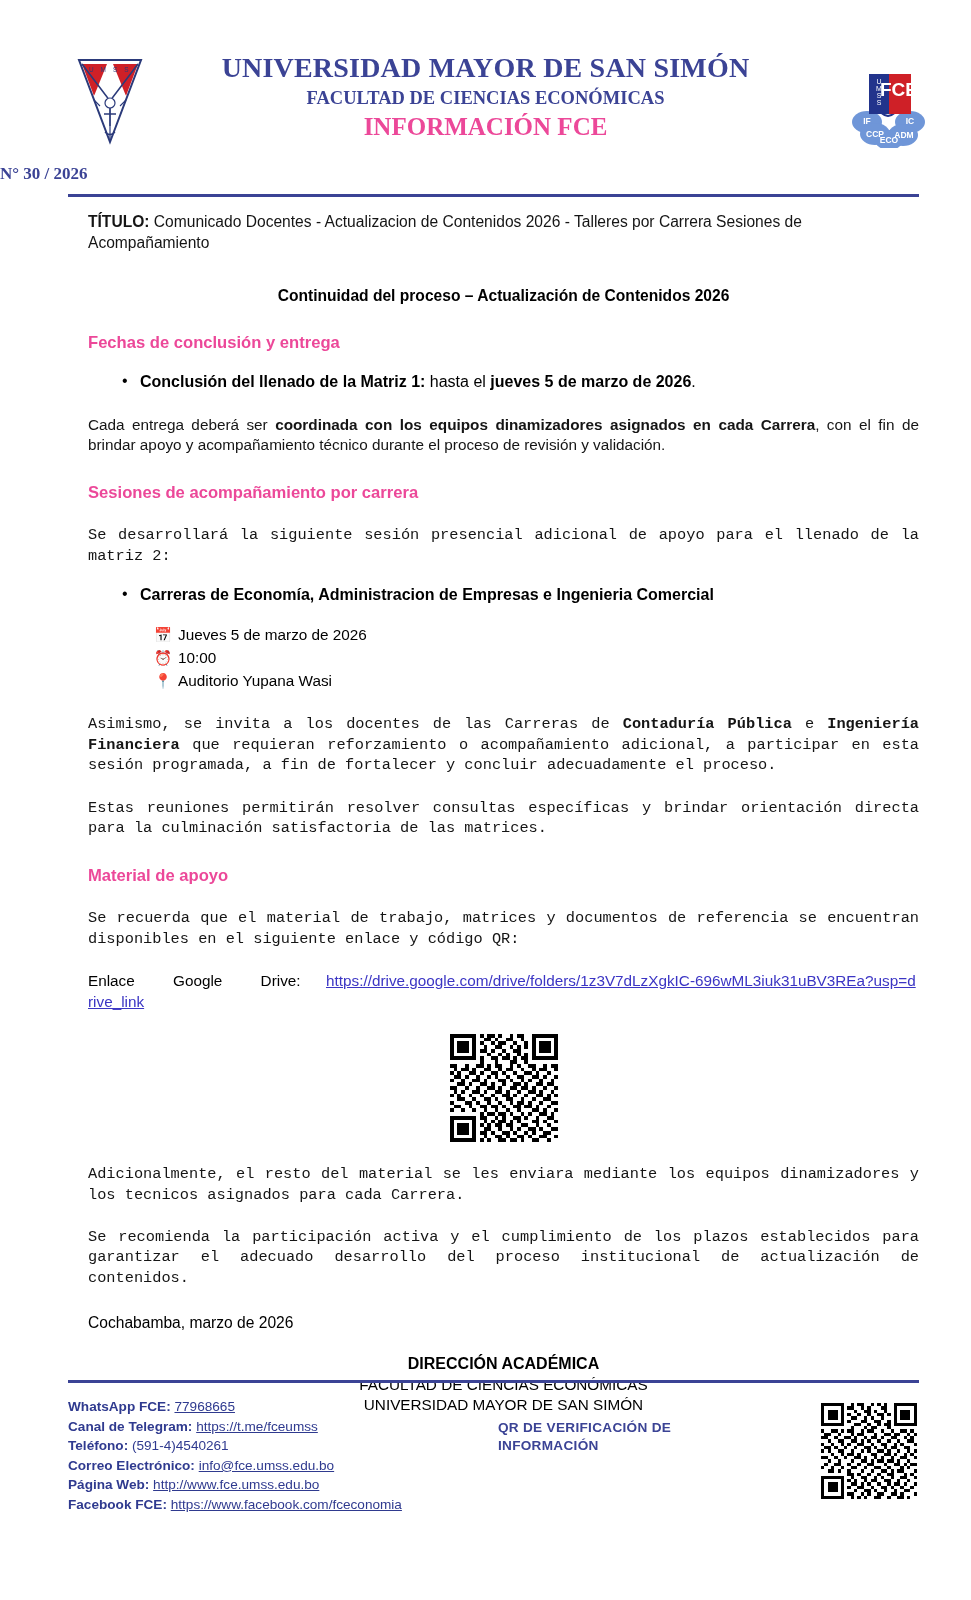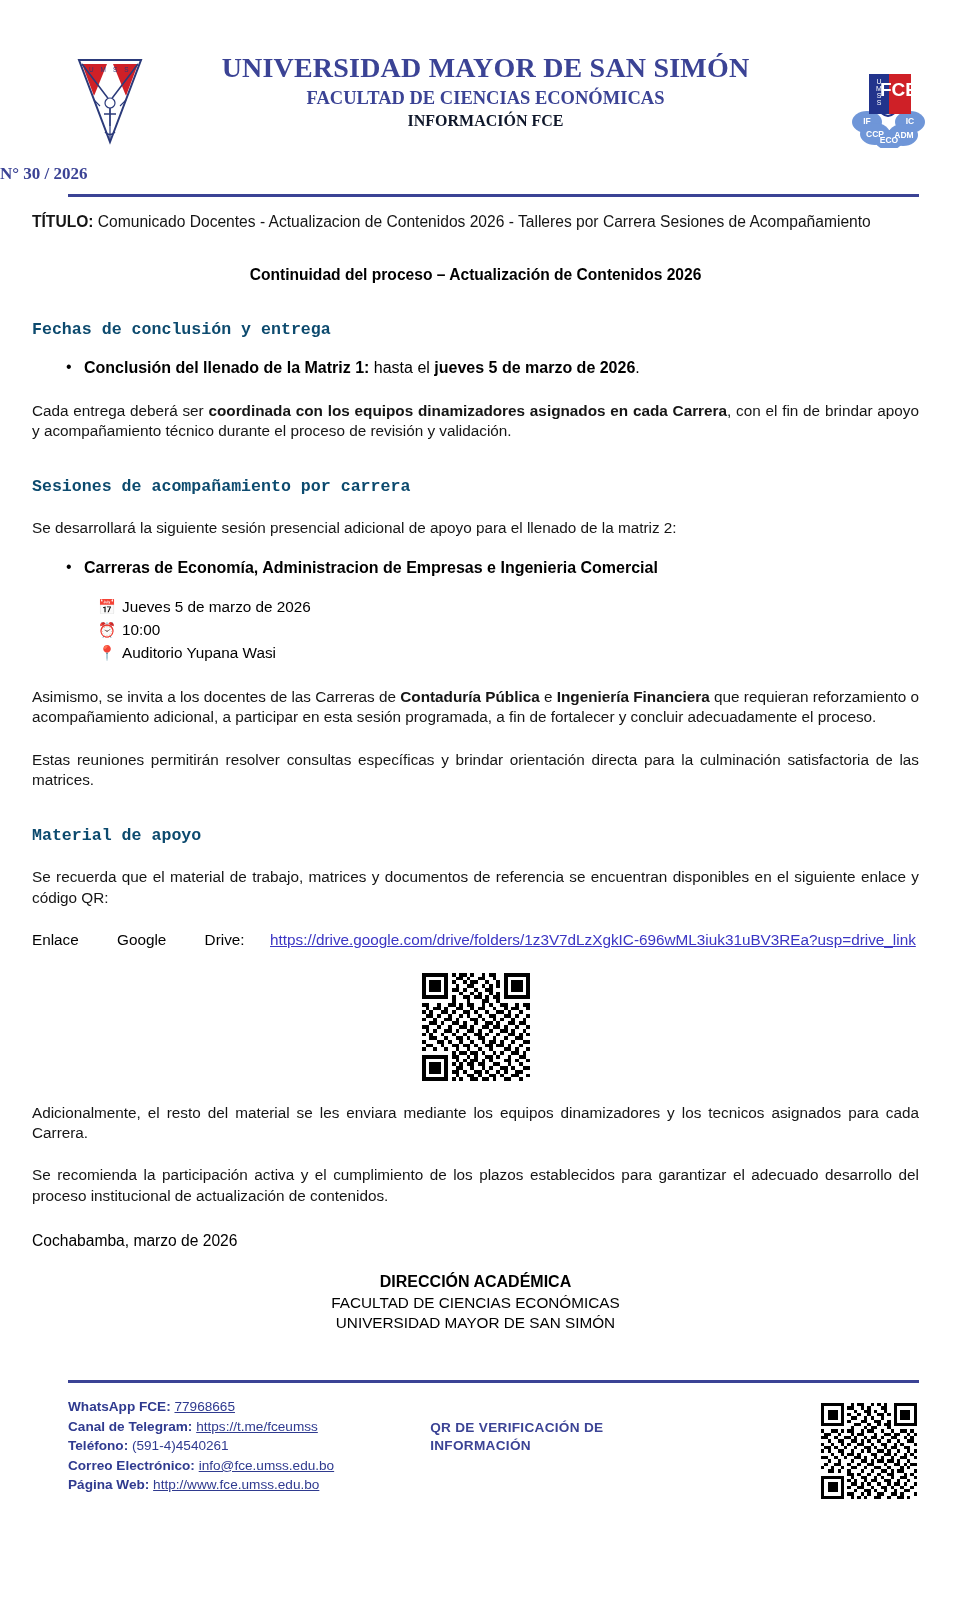--- a/index.html
+++ b/index.html
@@ -50,22 +50,22 @@
     font-family: "Liberation Serif", serif;
     font-weight: bold;
     font-size: 18.5px;
     color: #3b4395;
     line-height: 1.3;
     margin-top: 2px;
   }
   .info-title {
     font-family: "Liberation Serif", serif;
     font-weight: bold;
-    font-size: 16px;
-    color: #0f172a;
+    font-size: 25px;
+    color: #ec4899;
     line-height: 1.3;
     margin-top: 1px;
   }
   .numero {
     font-family: "Liberation Serif", serif;
     font-weight: bold;
     font-size: 17px;
     color: #3b4395;
     text-align: left;
     padding-right: 168px;
@@ -77,21 +77,21 @@
     margin: 10px 52px 0 68px;
   }
   .rule-footer {
     height: 3px;
     background: #3b4395;
     margin: 0 52px 0 68px;
   }
 
   
   .content {
-    padding: 0 52px 0 32px;
+    padding: 0 52px 0 88px;
   }
   p, .para {
     margin: 0;
     font-size: 15.3px;
     line-height: 1.33;
     text-align: justify;
     color: #151515;
   }
   .titulo-line {
     margin-top: 14px;
@@ -105,23 +105,22 @@
     text-align: center;
     font-weight: bold;
     font-size: 15.6px;
     margin-top: 34px;
   }
   .para-intro { margin-top: 22px; }
 
   h3.section {
     font-size: 16.6px;
     font-weight: bold;
-    margin: 36px 0 0 0;
-    color: #0c4a6e;
-    font-family: Liberation Mono, monospace;
+    margin: 28px 0 0 0;
+    color: #ec4899;
   }
 
   ul.bullets {
     margin: 18px 0 0 0;
     padding-left: 52px;
     list-style: none;
   }
   ul.bullets li {
     position: relative;
     font-size: 16px;
@@ -131,21 +130,21 @@
   ul.bullets li:last-child { margin-bottom: 0; }
   ul.bullets li::before {
     content: "\2022";
     position: absolute;
     left: -18px;
     top: -1px;
     font-size: 16px;
   }
   .para-after-bullets { margin-top: 22px; }
 
-  .para-gap { margin-top: 22px; }
+  .para-gap { margin-top: 22px; font-family: Liberation Mono, monospace; }
 
   .details {
     margin: 18px 0 0 0;
     padding-left: 66px;
   }
   .detail-row {
     font-size: 15.3px;
     line-height: 1.5;
     display: flex;
     align-items: baseline;
@@ -614,20 +613,21 @@
   <div class="footer">
     <div class="rule-footer"></div>
     <div class="footer-body">
 
       <div class="footer-left">
         <div><span class="k">WhatsApp FCE:</span> <a class="v" href="#" style="color:#2f3a8f">77968665</a></div>
         <div><span class="k">Canal de Telegram:</span> <a class="v" href="#" style="color:#2f3a8f">https://t.me/fceumss</a></div>
         <div><span class="k">Teléfono:</span> <span class="v-plain">(591-4)4540261</span></div>
         <div><span class="k">Correo Electrónico:</span> <a class="v" href="#" style="color:#2f3a8f">info@fce.umss.edu.bo</a></div>
         <div><span class="k">Página Web:</span> <a class="v" href="#" style="color:#2f3a8f">http://www.fce.umss.edu.bo</a></div>
+        <div><span class="k">Facebook FCE:</span> <a class="v" href="#" style="color:#2f3a8f">https://www.facebook.com/fceconomia</a></div>
       </div>
 
       <div class="footer-mid">
         <div class="qr-label">QR DE VERIFICACIÓN DE INFORMACIÓN</div>
       </div>
 
       <div class="footer-right">
         <svg class="qr" width="96" height="96" viewBox="0 0 29 29" shape-rendering="crispEdges">
           <rect width="29" height="29" fill="#ffffff"></rect>
           <g fill="#000000">

